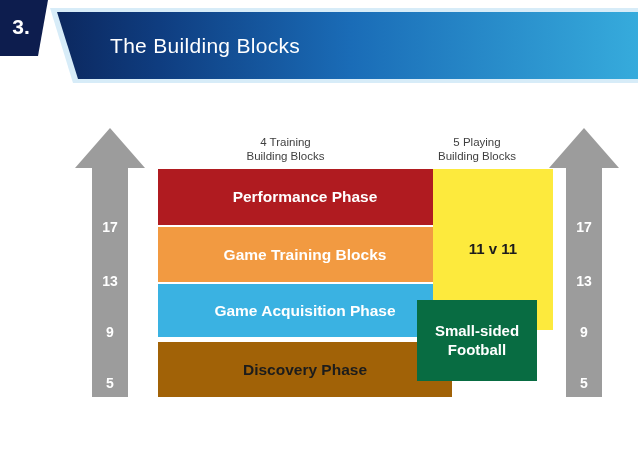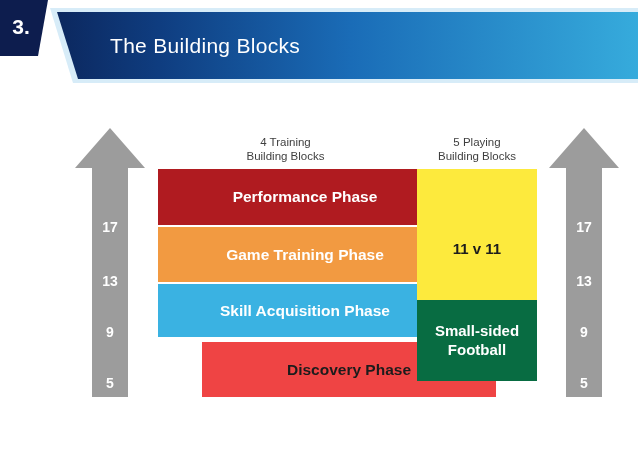--- a/index.html
+++ b/index.html
@@ -54,21 +54,21 @@
     position: absolute;
     display: flex; align-items: center; justify-content: center;
     text-align: center; font-weight: bold; white-space: pre-line;
   }
   .t-block { left: 158px; width: 294px; font-size: 15.5px; }
   .t-block.b0 { top: 169px; height: 56px; }
   .t-block.b1 { top: 227px; height: 55px; }
   .t-block.b2 { top: 284px; height: 53px; }
   .t-block.b3 { top: 342px; height: 55px; }
   .p-block { left: 417px; width: 120px; font-size: 15px; line-height: 1.25; }
-  .p-block.b0 { top: 169px; height: 161px; }
+  .p-block.b0 { top: 169px; height: 161px; margin-left: 16px; }
   .p-block.b1 { top: 300px; height: 81px; }
   
   .arrow {
     position: absolute; top: 128px;
     width: 70px; height: 269px;
     clip-path: polygon(35px 0, 70px 40px, 53px 40px, 53px 269px, 17px 269px, 17px 40px, 0 40px);
   }
   .arrow.left  { left: 75px; }
   .arrow.right { left: 549px; }
   .age {
@@ -99,23 +99,23 @@
 Building Blocks</div>
 
   <div class="arrow left" style="background-color: rgb(156, 156, 156);">
     <span class="age a0">17</span>
     <span class="age a1">13</span>
     <span class="age a2">9</span>
     <span class="age a3">5</span>
   </div>
 
   <div class="block t-block b0" style="background-color: rgb(176, 27, 32); color: rgb(255, 255, 255);">Performance Phase</div>
-  <div class="block t-block b1" style="background-color: rgb(242, 154, 65); color: rgb(255, 255, 255);">Game Training Phase</div>
-  <div class="block t-block b2" style="background-color: rgb(58, 178, 226); color: rgb(255, 255, 255);">Skill Acquisition Phase</div>
-  <div class="block t-block b3" style="background-color: #ef4444; color: rgb(28, 28, 28); margin-left: 44px;">Discovery Phase</div>
+  <div class="block t-block b1" style="background-color: rgb(242, 154, 65); color: rgb(255, 255, 255);">Game Training Blocks</div>
+  <div class="block t-block b2" style="background-color: rgb(58, 178, 226); color: rgb(255, 255, 255);">Game Acquisition Phase</div>
+  <div class="block t-block b3" style="background-color: #a16207; color: rgb(28, 28, 28);">Discovery Phase</div>
 
   <div class="block p-block b0" style="background-color: rgb(253, 234, 61); color: rgb(28, 28, 28);">11 v 11</div>
   <div class="block p-block b1" style="background-color: rgb(8, 108, 66); color: rgb(255, 255, 255);">Small-sided
 Football</div>
 
   <div class="arrow right" style="background-color: rgb(156, 156, 156);">
     <span class="age a0">17</span>
     <span class="age a1">13</span>
     <span class="age a2">9</span>
     <span class="age a3">5</span>

